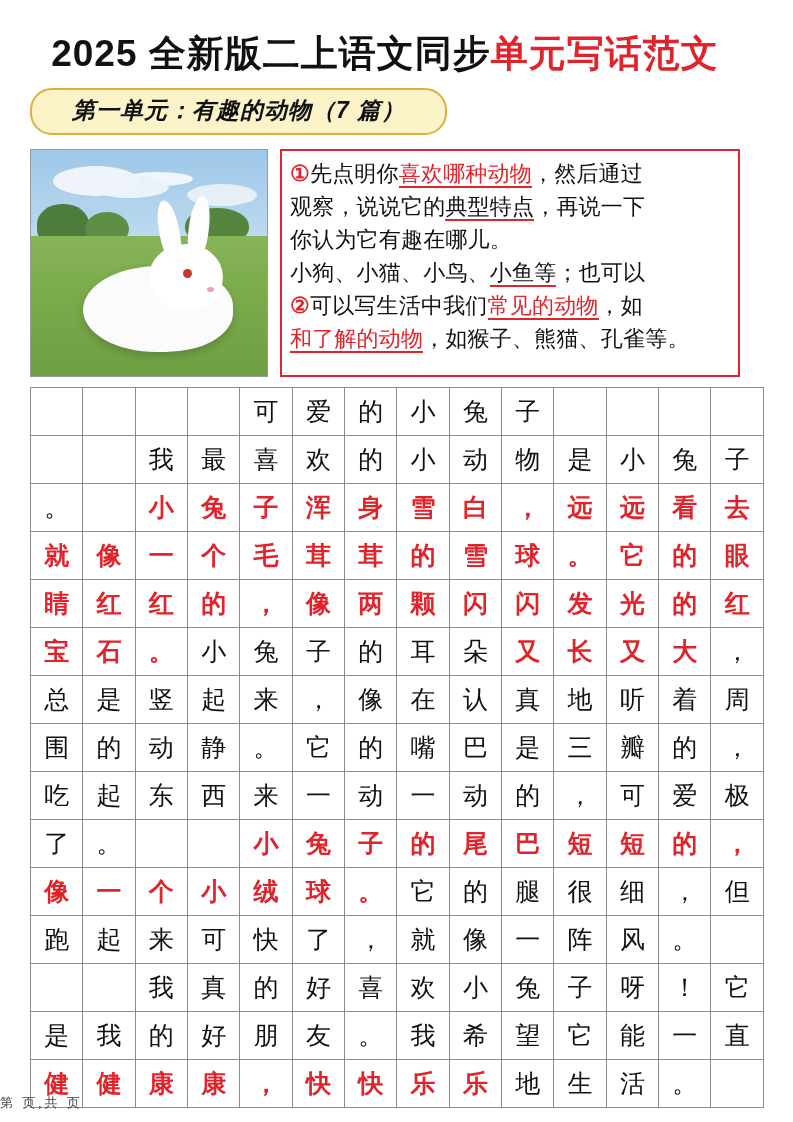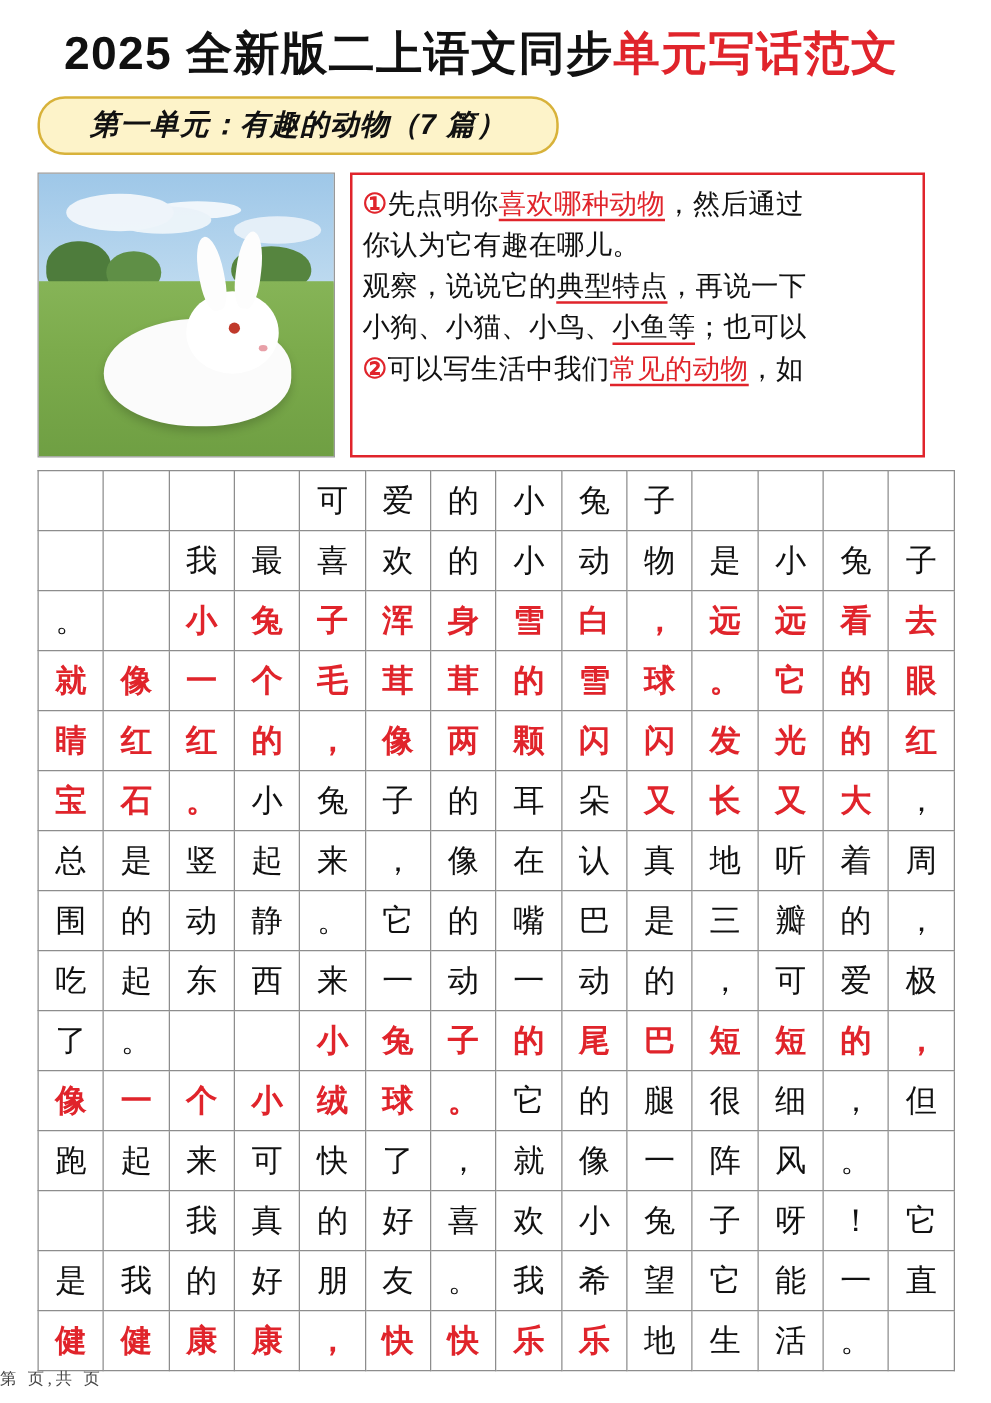--- a/index.html
+++ b/index.html
@@ -8,21 +8,21 @@
     background: #ffffff;
   }
   body {
     width: 793px; height: 1122px;
     font-family: "Liberation Serif", serif;
     position: relative;
     overflow: hidden;
   }
   .page {
     width: 770px; height: 1122px;
-    padding: 18px 30px 0 30px;
+    padding: 29px 30px 0 30px;
     position: relative;
   }
   
   .title {
     text-align: center;
     font-family: "Liberation Sans", sans-serif;
     font-weight: bold;
     font-size: 37px;
     letter-spacing: 1px;
     line-height: 1.15;
@@ -213,24 +213,25 @@
       <div class="bunny-body"></div>
       <div class="bunny-head"></div>
       <div class="bunny-ear-l"></div>
       <div class="bunny-ear-r"></div>
       <div class="bunny-eye"></div>
       <div class="bunny-nose"></div>
     </div>
 
     <div class="prompt">
       <p><span class="num">①</span><span>先点明你</span><span class="u-red">喜欢哪种动物</span><span>，然后通过</span></p>
+      <p><span>观察，说说它的</span><span class="u-blk">典型特点</span><span>，再说一下</span></p>
       <p><span>你认为它有趣在哪儿。</span></p>
-      <p><span>观察，说说它的</span><span class="u-blk">典型特点</span><span>，再说一下</span></p>
       <p><span>小狗、小猫、小鸟、</span><span class="u-blk">小鱼等</span><span>；也可以</span></p>
       <p><span class="num">②</span><span>可以写生活中我们</span><span class="u-red">常见的动物</span><span>，如</span></p>
+      <p><span class="u-red">和了解的动物</span><span>，如猴子、熊猫、孔雀等。</span></p>
     </div>
   </div>
 
   <table class="grid">
     <tbody>
         <tr>
           <td class="blk"></td>
           <td class="blk"></td>
           <td class="blk"></td>
           <td class="blk"></td>

